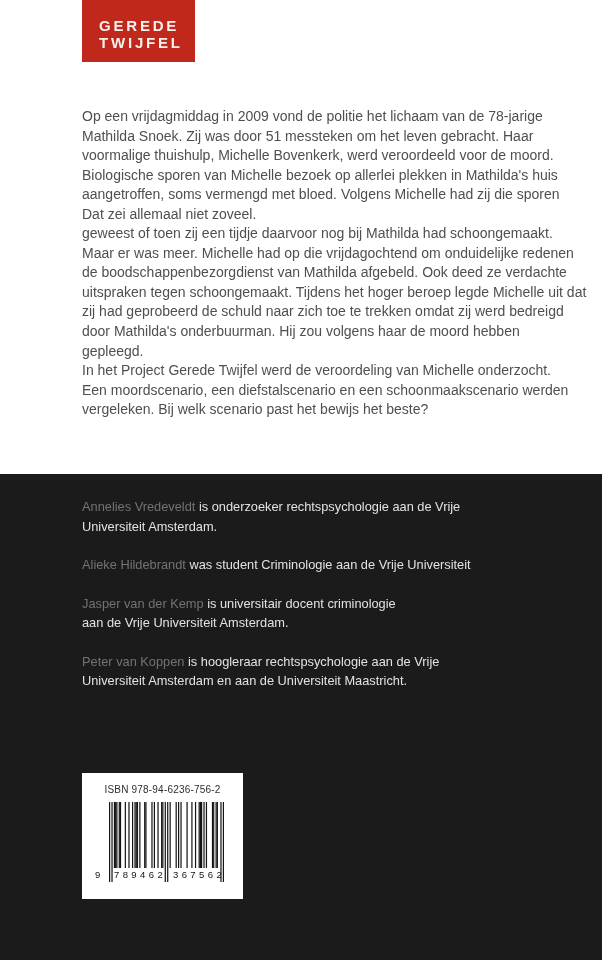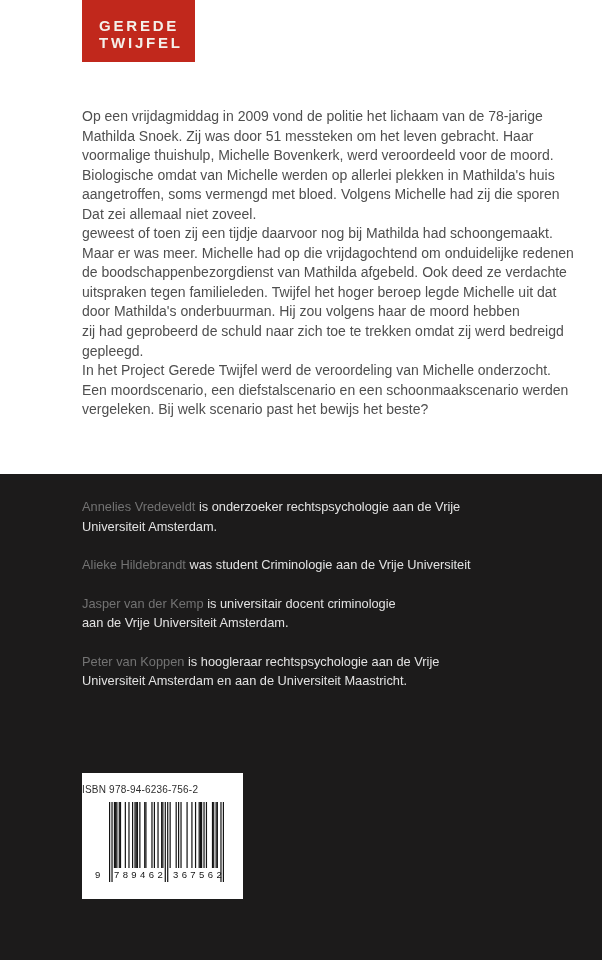--- a/index.html
+++ b/index.html
@@ -60,20 +60,21 @@
   .barcode-box {
     position: absolute;
     left: 82px; top: 773px;
     width: 161px; height: 126px;
     background: #ffffff;
   }
   .isbn-label {
     position: absolute;
     left: 0; top: 11px;
     width: 100%;
+    text-align: center;
     font-size: 10px;
     letter-spacing: 0.2px;
     color: #2e2e2e;
     white-space: nowrap;
   }
   .ean-svg {
     position: absolute;
     left: 27px; top: 29px;
     fill: #141414;
   }
@@ -95,29 +96,29 @@
 
   <div class="brand-box">
     <div>GEREDE</div>
     <div>TWIJFEL</div>
   </div>
 
   <div class="blurb">
       <div>Op een vrijdagmiddag in 2009 vond de politie het lichaam van de 78-jarige</div>
       <div>Mathilda Snoek. Zij was door 51 messteken om het leven gebracht. Haar</div>
       <div>voormalige thuishulp, Michelle Bovenkerk, werd veroordeeld voor de moord.</div>
-      <div>Biologische omdat van Michelle werden op allerlei plekken in Mathilda's huis</div>
+      <div>Biologische sporen van Michelle bezoek op allerlei plekken in Mathilda's huis</div>
       <div>aangetroffen, soms vermengd met bloed. Volgens Michelle had zij die sporen</div>
       <div>Dat zei allemaal niet zoveel.</div>
       <div>geweest of toen zij een tijdje daarvoor nog bij Mathilda had schoongemaakt.</div>
       <div>Maar er was meer. Michelle had op die vrijdagochtend om onduidelijke redenen</div>
       <div>de boodschappenbezorgdienst van Mathilda afgebeld. Ook deed ze verdachte</div>
-      <div>uitspraken tegen familieleden. Twijfel het hoger beroep legde Michelle uit dat</div>
+      <div>uitspraken tegen schoongemaakt. Tijdens het hoger beroep legde Michelle uit dat</div>
+      <div>zij had geprobeerd de schuld naar zich toe te trekken omdat zij werd bedreigd</div>
       <div>door Mathilda's onderbuurman. Hij zou volgens haar de moord hebben</div>
-      <div>zij had geprobeerd de schuld naar zich toe te trekken omdat zij werd bedreigd</div>
       <div>gepleegd.</div>
       <div>In het Project Gerede Twijfel werd de veroordeling van Michelle onderzocht.</div>
       <div>Een moordscenario, een diefstalscenario en een schoonmaakscenario werden</div>
       <div>vergeleken. Bij welk scenario past het bewijs het beste?</div>
     </div>
 
   <div class="footer">
     <div class="authors">
 
       <div class="author-entry">

